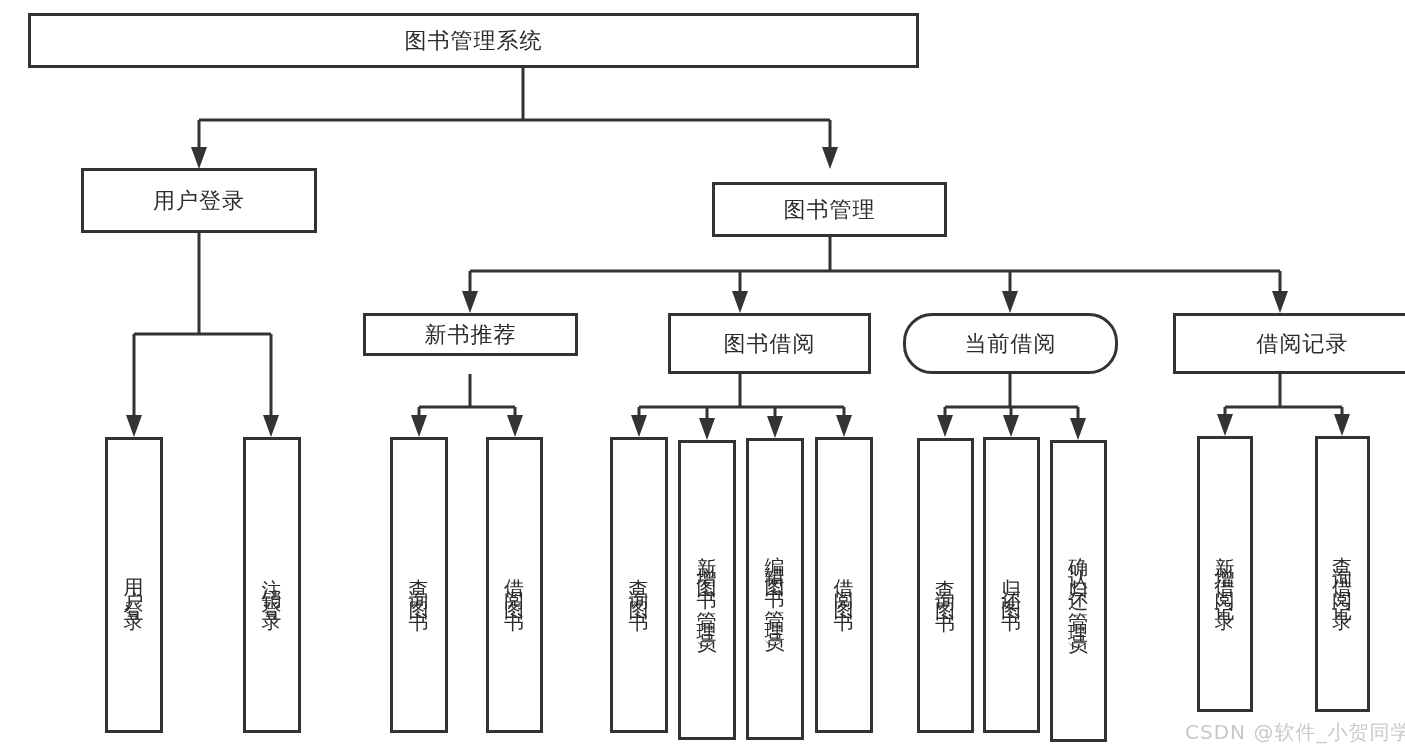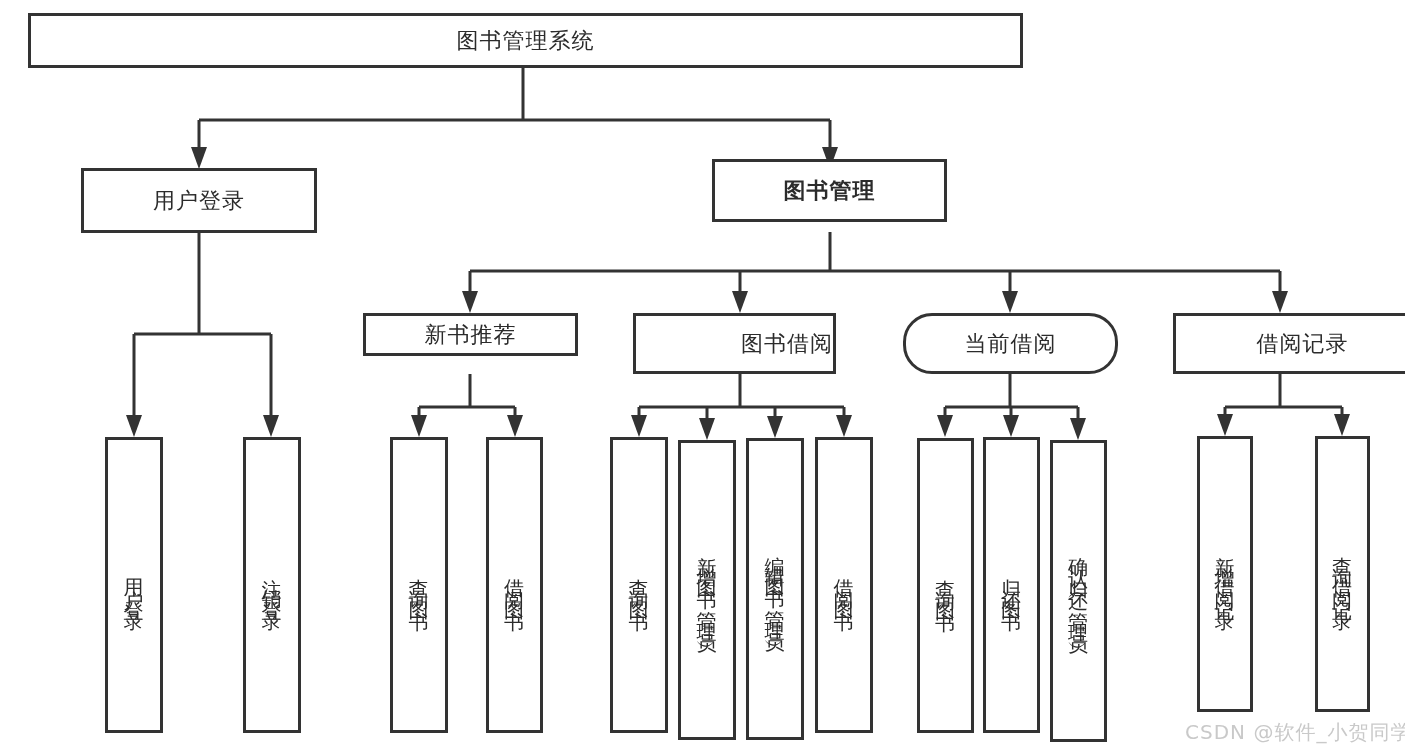--- a/index.html
+++ b/index.html
@@ -110,35 +110,35 @@
       <polygon points="767,416 783,416 775,438"></polygon>
       <polygon points="836,415 852,415 844,437"></polygon>
       <polygon points="937,415 953,415 945,437"></polygon>
       <polygon points="1003,415 1019,415 1011,437"></polygon>
       <polygon points="1070,418 1086,418 1078,440"></polygon>
       <polygon points="1217,414 1233,414 1225,436"></polygon>
       <polygon points="1334,414 1350,414 1342,436"></polygon>
     </g>
   </svg>
 
-  <div class="hbox" style="left:28px; top:13px; width:995px; height:55px;">
+  <div class="hbox" style="left:28px; top:13px; width:891px; height:55px;">
     <span>图书管理系统</span>
   </div>
 
   <div class="hbox" style="left:81px; top:168px; width:236px; height:65px;">
     <span>用户登录</span>
   </div>
-  <div class="hbox" style="left:712px; top:159px; width:235px; height:63px;font-weight:bold;">
+  <div class="hbox" style="left:712px; top:182px; width:235px; height:55px;">
     <span>图书管理</span>
   </div>
 
   <div class="hbox" style="left:363px; top:313px; width:215px; height:43px;">
     <span>新书推荐</span>
   </div>
-  <div class="hbox" style="left:633px; top:313px; width:203px; height:61px;justify-content:flex-end;">
+  <div class="hbox" style="left:668px; top:313px; width:203px; height:61px;">
     <span>图书借阅</span>
   </div>
   <div class="hbox" style="left:903px; top:313px; width:215px; height:61px;border-radius:29px;">
     <span>当前借阅</span>
   </div>
   <div class="hbox" style="left:1173px; top:313px; width:259px; height:61px;">
     <span>借阅记录</span>
   </div>
 
   <div class="vbox" style="left:105px; top:437px; width:58px; height:296px;">

